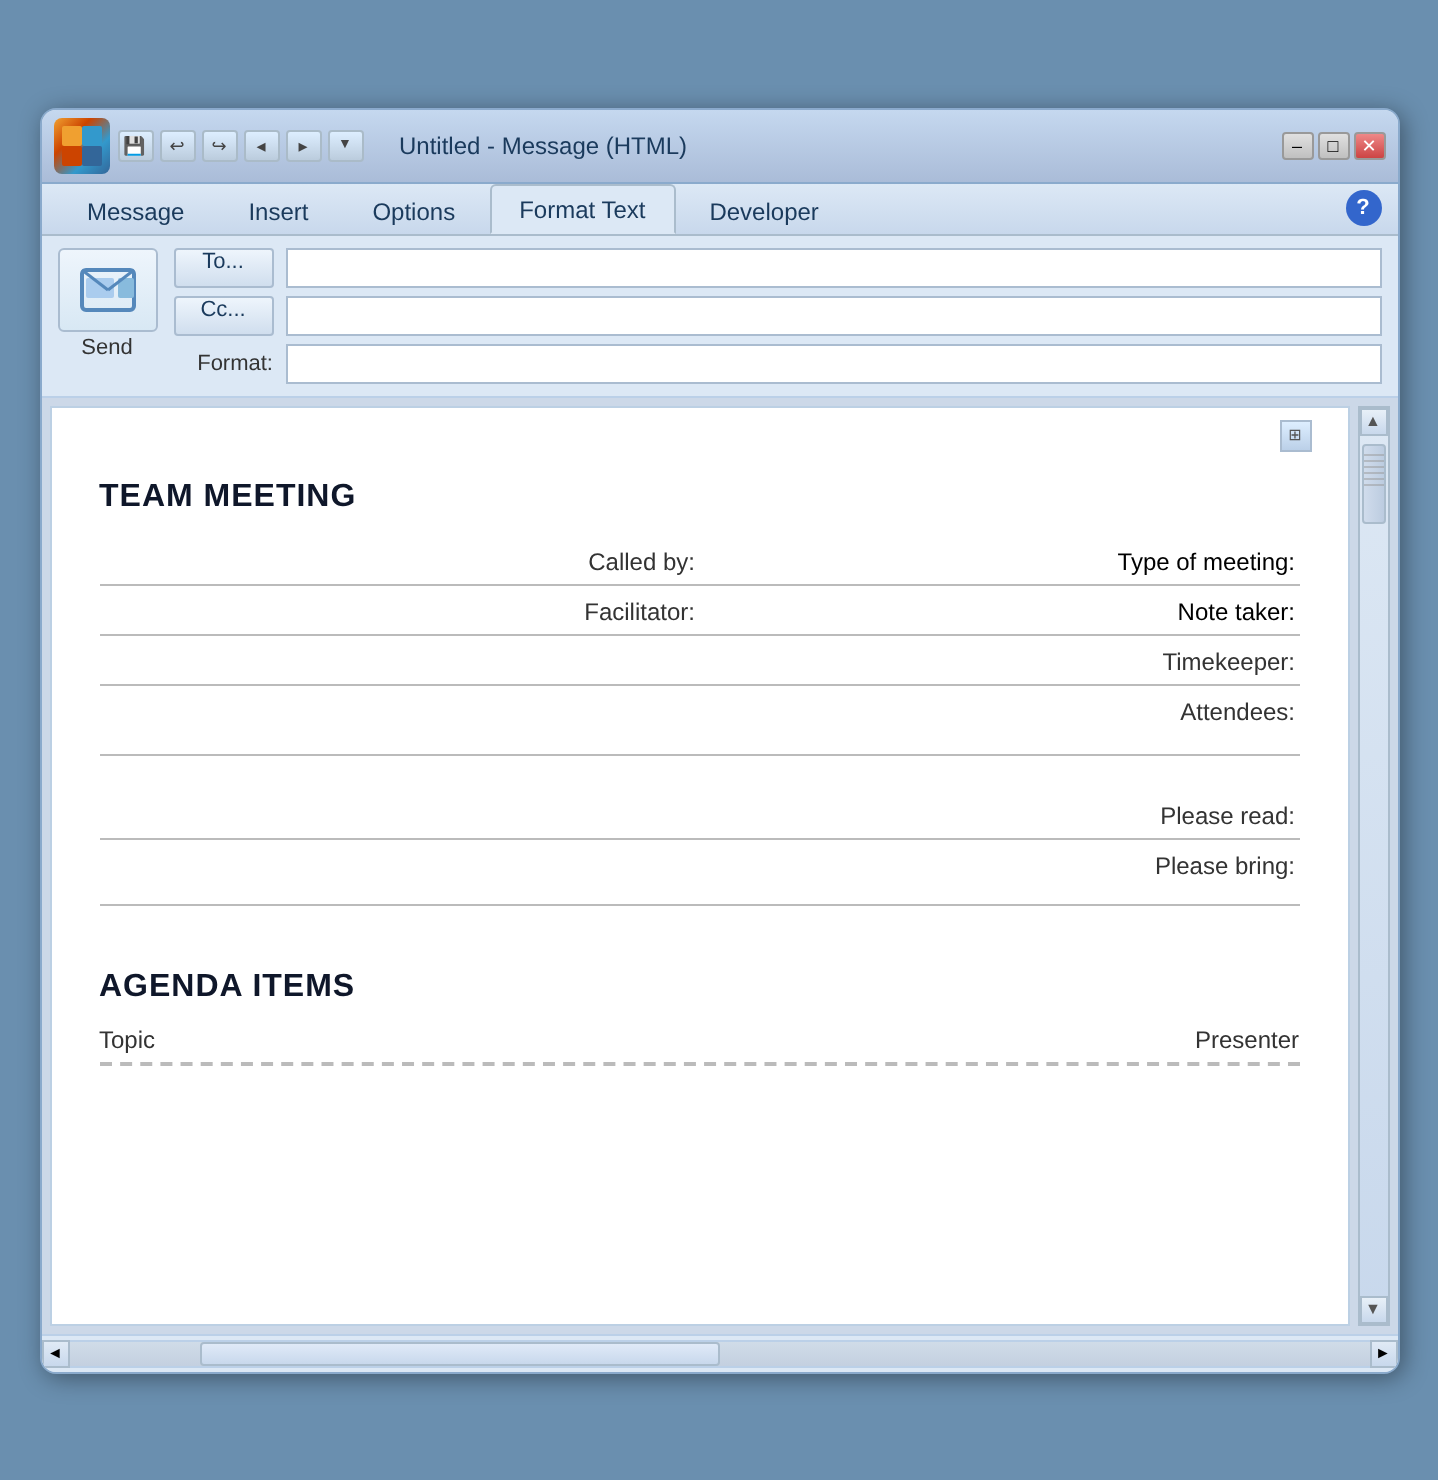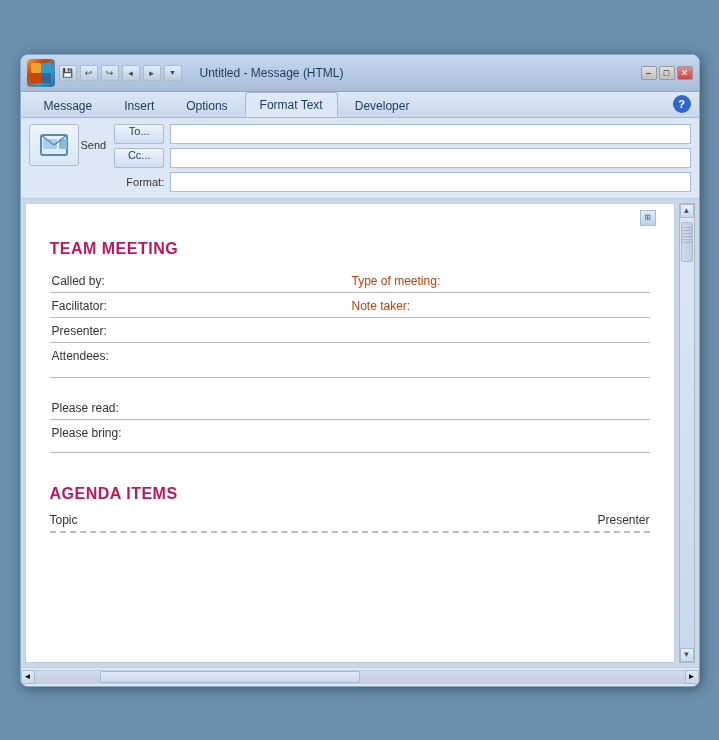--- a/index.html
+++ b/index.html
@@ -125,21 +125,21 @@
     .email-header {
       background: #dce8f5;
       padding: 6px 8px;
       border-bottom: 1px solid #bbd0e8;
       display: flex;
       align-items: flex-start;
       gap: 8px;
     }
     .send-btn-area {
       display: flex;
-      flex-direction: row;
+      flex-direction: column;
       align-items: center;
       gap: 2px;
     }
     .send-icon-box {
       width: 50px;
       height: 42px;
       border: 1px solid #aabcd0;
       background: linear-gradient(to bottom, #eef5fc, #d8e8f4);
       border-radius: 3px;
       display: flex;
@@ -293,42 +293,43 @@
       display: flex;
       align-items: center;
       justify-content: center;
       font-size: 8px;
       cursor: pointer;
     }
     
     .section-title {
       font-size: 16px;
       font-weight: bold;
-      color: #be185d;
+      color: #0f172a;
       margin-bottom: 10px;
       letter-spacing: 0.5px;
     }
     .info-table {
       width: 100%;
       border-collapse: collapse;
       margin-bottom: 4px;
+      text-align: right;
     }
     .info-table td {
       border-bottom: 1px solid #bbb;
       padding: 6px 2px 4px;
       font-size: 12px;
       vertical-align: top;
     }
     .info-table .label {
       color: #333;
       font-weight: normal;
       width: 50%;
     }
     .info-table .right-label {
-      color: #c2410c;
+      color: #000000;
       font-weight: normal;
       margin-left: 36px;
     }
     .spacer-row {
       height: 18px;
     }
     .agenda-section {
       margin-top: 32px;
     }
     .agenda-header-row {
@@ -425,21 +426,21 @@
         <tbody>
             <tr>
           <td class="label">Called by:</td>
           <td class="right-label">Type of meeting:</td>
         </tr>
         <tr>
           <td class="label">Facilitator:</td>
           <td class="right-label">Note taker:</td>
         </tr>
         <tr>
-          <td class="label" colspan="2">Presenter:</td>
+          <td class="label" colspan="2">Timekeeper:</td>
         </tr>
         <tr>
           <td class="label" colspan="2" style="padding-bottom:14px;">Attendees:</td>
         </tr>
 
         <tr class="spacer-row">
           <td colspan="2" style="border-bottom:none;height:18px;"></td>
         </tr>
         <tr>
           <td class="label" colspan="2">Please read:</td>

